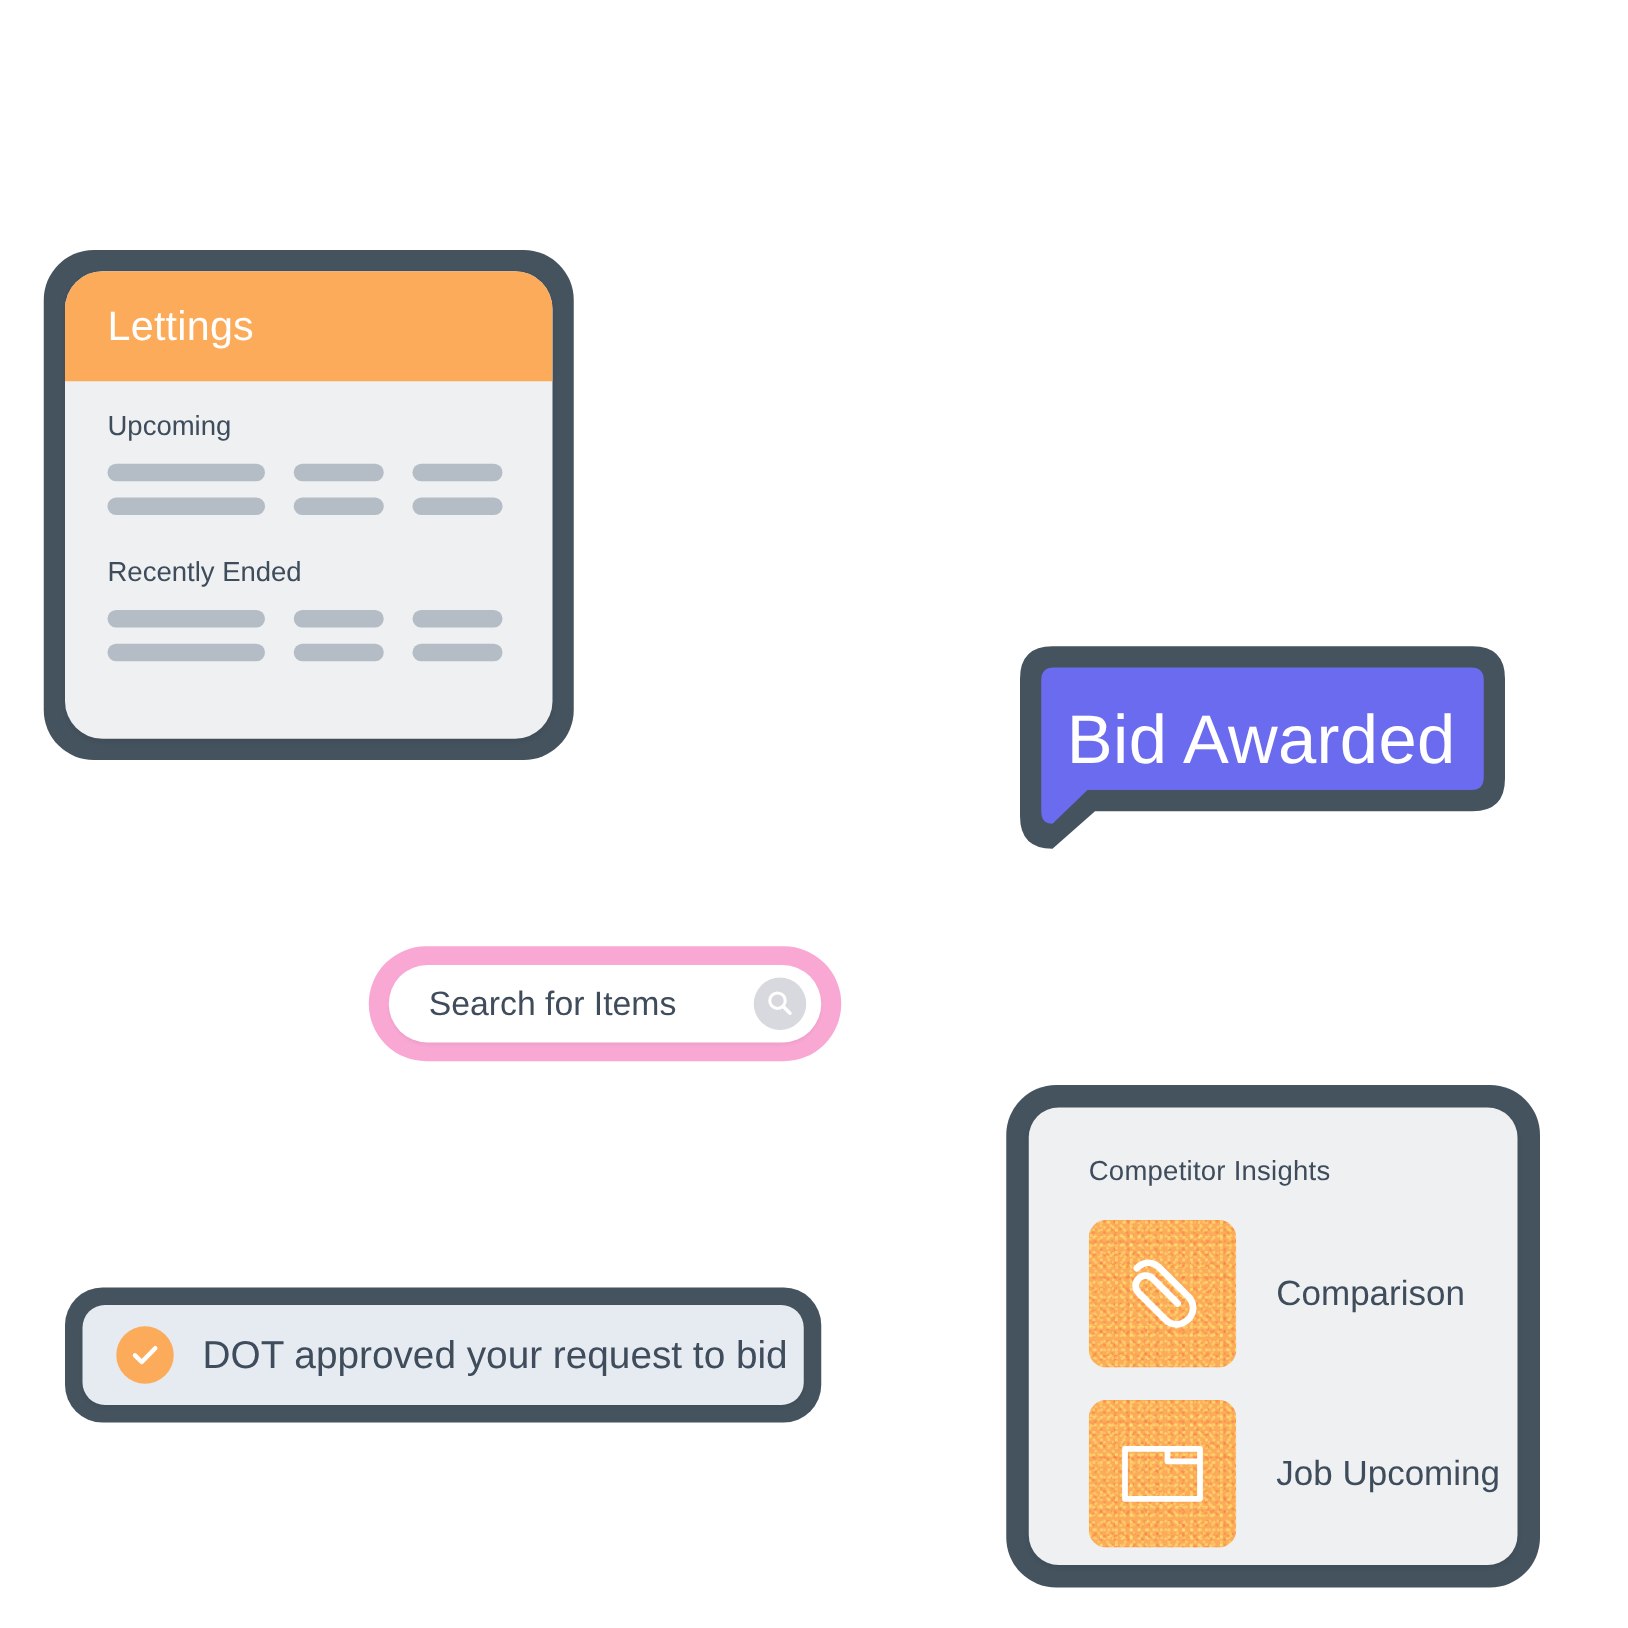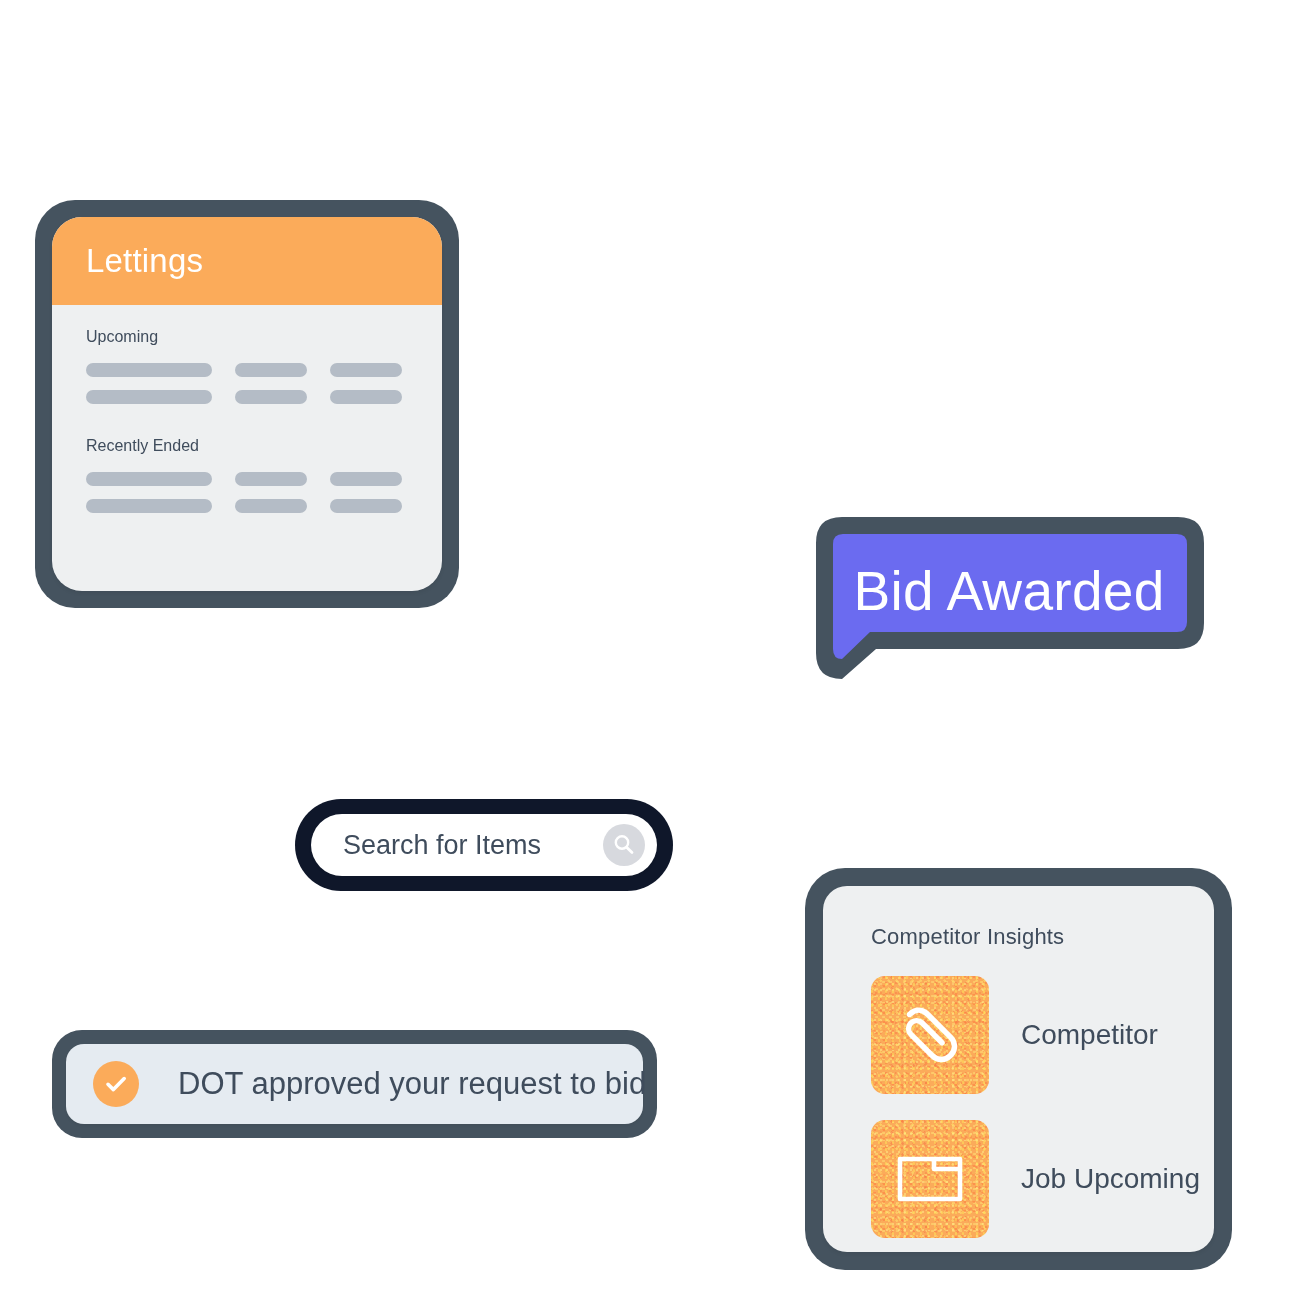--- a/index.html
+++ b/index.html
@@ -51,21 +51,21 @@
     box-sizing: border-box;
   }
   #lettings-title {
     color: #ffffff;
     font-size: 33px;
     font-weight: 400;
     letter-spacing: 0.2px;
   }
   .section-label {
     color: #3f4c5c;
-    font-size: 16px;
+    font-size: 22px;
     font-weight: 400;
     padding-left: 34px;
   }
   #upcoming-label { margin-top: 23px; }
   #recently-ended-label { margin-top: 33px; }
 
   .bar-grid {
     padding-left: 34px;
     margin-top: 17px;
     display: flex;
@@ -117,25 +117,24 @@
     pointer-events: none;
   }
 
   
   #search-bar {
     position: absolute;
     left: 295px;
     top: 757px;
     width: 378px;
     height: 92px;
-    background: #0f172a;
+    background: #f9a8d4;
     border-radius: 46px;
     box-sizing: border-box;
     padding: 15px 16px;
-    margin-top: 42px;
   }
   #search-inner {
     width: 100%;
     height: 100%;
     background: #ffffff;
     border-radius: 31px;
     display: flex;
     align-items: center;
     justify-content: space-between;
     padding: 0 12px 0 32px;
@@ -173,21 +172,21 @@
   }
   #dot-notification-inner {
     width: 100%;
     height: 100%;
     background: #e5ebf1;
     border-radius: 18px;
     display: flex;
     align-items: center;
     padding-left: 27px;
     box-sizing: border-box;
-    gap: 39px;
+    gap: 23px;
     box-shadow: 0 2px 3px rgba(0,0,0,0.05);
   }
   #check-circle-icon {
     width: 46px;
     height: 46px;
     border-radius: 50%;
     background: #fbab5a;
     display: flex;
     align-items: center;
     justify-content: center;
@@ -360,21 +359,21 @@
                        L51 54
                        C51 62 45 67 38 67
                        C31 67 25 62 25 54
                        L25 24
                        C25 19 29 16 33 16
                        C37 16 41 19 41 24
                        L41 52" fill="none" stroke="#ffffff" stroke-width="5.4" stroke-linecap="round" stroke-linejoin="round"></path>
             </g>
           </svg>
         </span>
-        <span class="insight-label">Competitor</span>
+        <span class="insight-label">Comparison</span>
       </div>
 
       <div class="insight-row">
         <span class="insight-tile">
           <svg width="74" height="74" viewBox="0 0 74 74" xmlns="http://www.w3.org/2000/svg">
             <path d="M7 17 L67 17 L67 57 L7 57 Z
                      M41 17 L41 27 L67 27" fill="none" stroke="#ffffff" stroke-width="4.6" stroke-linejoin="round" stroke-linecap="square"></path>
           </svg>
         </span>
         <span class="insight-label">Job Upcoming</span>

